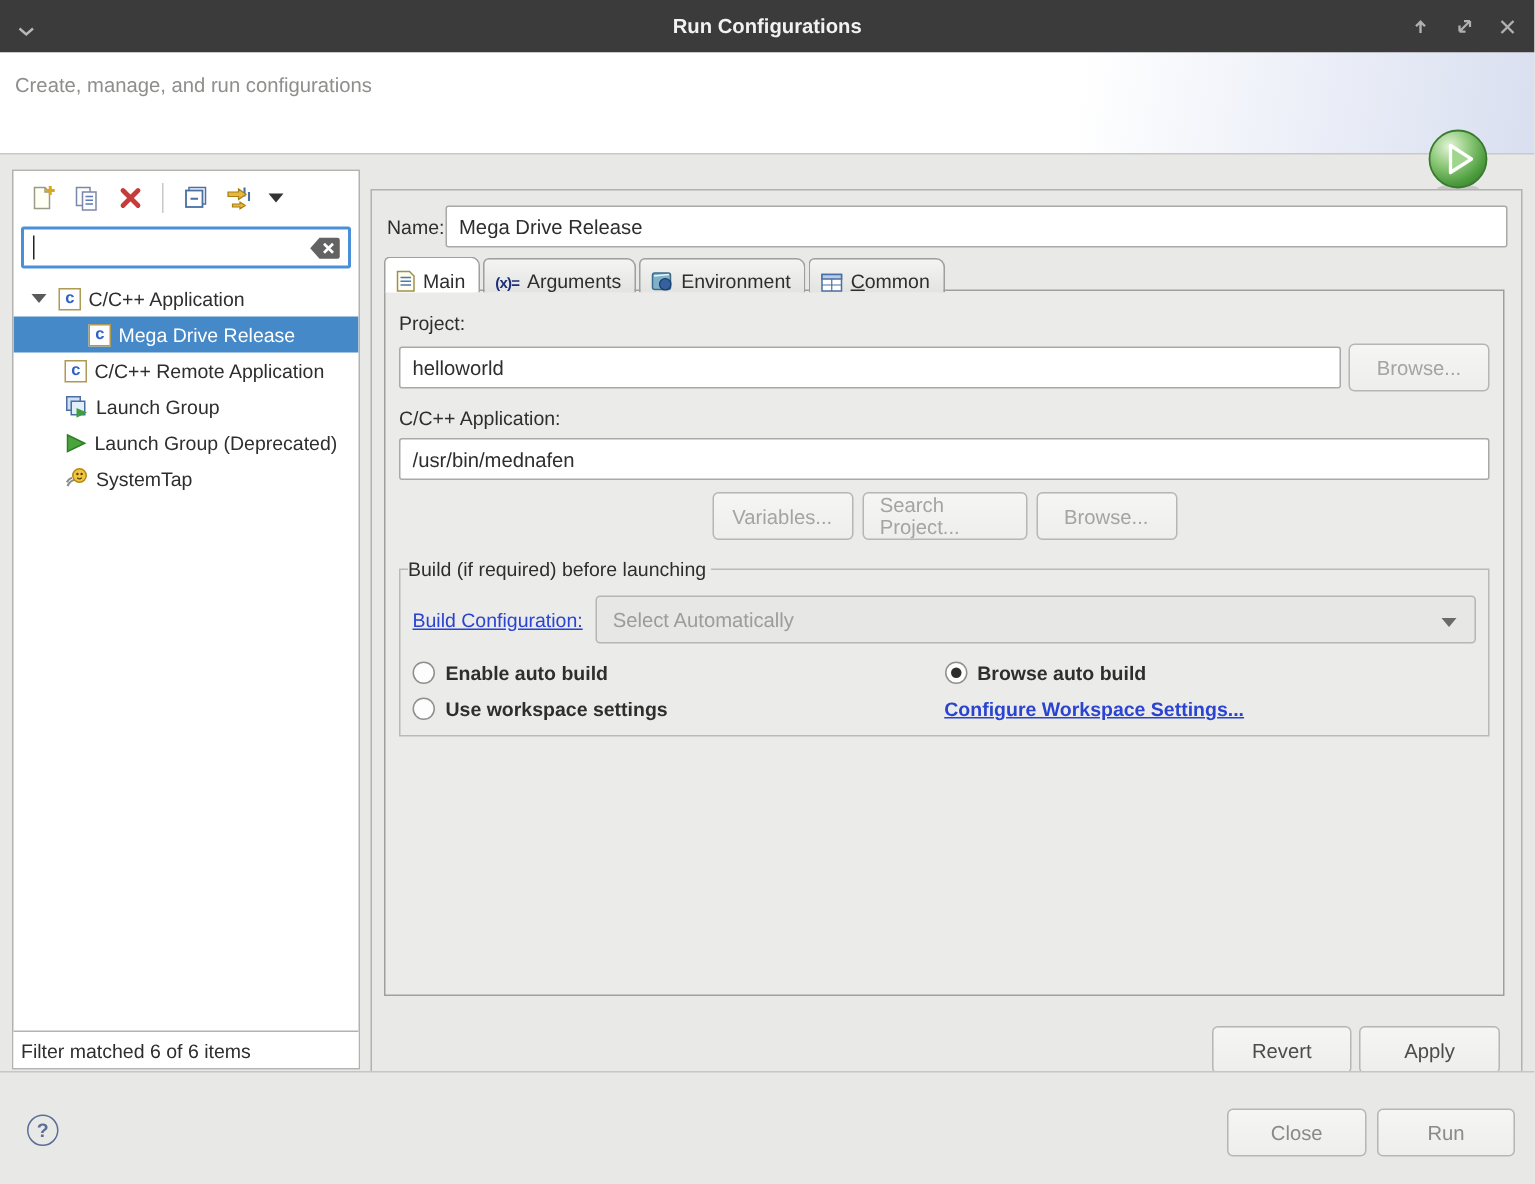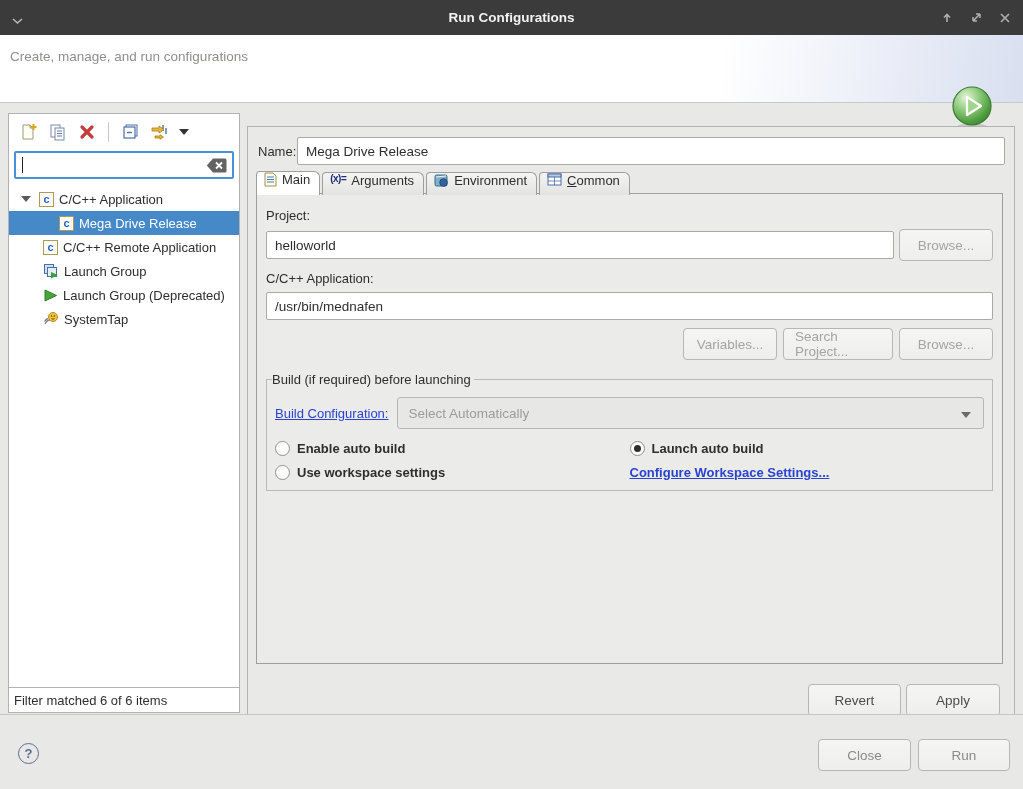--- a/index.html
+++ b/index.html
@@ -59,41 +59,41 @@
                  padding-left:5px; background:#fff; }
 
   
   .name-label { position:absolute; left:10px; top:17px; }
   .name-input { position:absolute; left:49px; top:10px; width:708px; height:28px; background:#fff;
                 border:1px solid #a9a9a7; border-radius:2px; padding-left:8px; font-size:13.5px;
                 font-family:"Liberation Sans", sans-serif; color:#2e2e2e; outline:none; }
 
   
   .tabbar { position:absolute; left:8px; top:43px; height:24px; display:flex; align-items:flex-end; z-index:2; }
-  .tab { height:23px; display:flex; align-items:flex-start; gap:5px; padding:0 9px 0 7px;
+  .tab { height:23px; display:flex; align-items:flex-end; gap:5px; padding:0 9px 0 7px;
          border:1px solid #9f9f9d; border-bottom:none; border-radius:4px 6px 0 0; margin-right:2px;
          background:linear-gradient(#f4f4f2,#e3e3e1); position:relative; top:1px; }
   .tab.selected { height:24px; background:#ffffff; z-index:3; }
   .content { position:absolute; left:8px; top:66px; width:747px; height:471px;
              border:1px solid #9f9f9d; background:#ebebe9; padding:8px 9px; z-index:1; }
 
   
   .flabel { margin:6px 0 6px 0; }
   .frow { display:flex; align-items:center; gap:5px; }
   .tinput { height:28px; background:#fff; border:1px solid #a9a9a7; border-radius:2px; padding-left:8px;
             font-size:13.5px; font-family:"Liberation Sans", sans-serif; color:#2e2e2e; outline:none; }
   .grow { flex:1; }
   .btn { height:32px; background:linear-gradient(#f5f5f4,#eeeeec); border:1px solid #b6b6b4; border-radius:4px;
          display:flex; align-items:center; justify-content:center; font-size:13.5px;
          font-family:"Liberation Sans", sans-serif; }
   .btn.disabled { color:#a4a4a2; }
   .btn.normal { color:#4c4c4a; }
   .btn.dim { color:#8a8a88; }
   .w94 { width:94px; } .w110 { width:110px;padding-left:11px; } .w93 { width:93px; } .w92 { width:92px; }
-  .btnrow { display:flex; justify-content:flex-end; gap:6px; margin-top:8px; }
+  .btnrow { display:flex; justify-content:center; gap:6px; margin-top:8px; }
 
   fieldset.buildgrp { margin-top:12px; border:1px solid #b9b9b7; padding:6px 8px 10px 8px; }
   fieldset.buildgrp legend { padding:0 3px 0 0; margin-left:-3px; font-size:13px; color:#2e2e2e; }
   .link { color:#2a43d0; text-decoration:underline; cursor:pointer; }
   .combo { position:relative; height:32px; background:#e7e7e5; border:1px solid #b6b6b4; border-radius:3px;
            display:flex; align-items:center; padding-left:10px; color:#9c9c9a; font-size:13.5px; }
   .combo-arrow { position:absolute; right:12px; top:14px; width:0; height:0;
                  border-left:5px solid transparent; border-right:5px solid transparent; border-top:6px solid #6a6a68; }
   .radio-grid { display:grid; grid-template-columns:1fr 1fr; row-gap:9px; margin-top:12px;font-weight:bold; }
   .radio-item { display:flex; align-items:center; gap:7px; }
@@ -334,21 +334,21 @@
           <span class="combo-arrow"></span>
         </div>
       </div>
       <div class="radio-grid">
         <div class="radio-item">
           <span class="radio"></span>
           <span>Enable auto build</span>
         </div>
         <div class="radio-item">
           <span class="radio checked"></span>
-          <span>Launch auto build</span>
+          <span>Browse auto build</span>
         </div>
         <div class="radio-item">
           <span class="radio"></span>
           <span>Use workspace settings</span>
         </div>
         <div class="radio-item">
           <span class="link">Configure Workspace Settings...</span>
         </div>
       </div>
     </fieldset>

